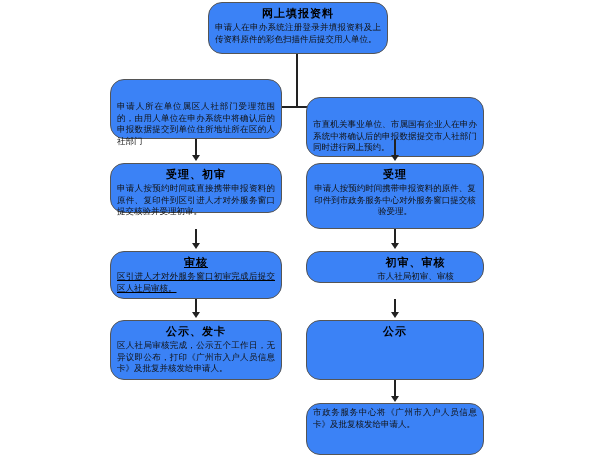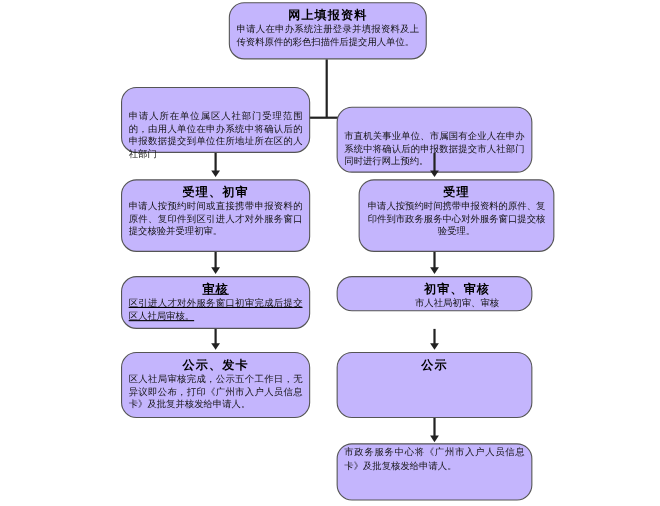--- a/index.html
+++ b/index.html
@@ -10,21 +10,21 @@
     color:#000;
     overflow:hidden;
   }
   #chart{position:relative;width:600px;height:460px;}
 
   .node{
     position:absolute;
     box-sizing:border-box;
     border:1px solid #555;
     border-radius:14px;
-    background:#c4b5fd;
+    background:#3b82f6;
     padding:3px 6px 4px 6px;
     text-align:center;
   }
   .node .title{
     font-weight:bold;
     font-size:11px;
     line-height:15px;
     letter-spacing:1px;
     margin-bottom:1px;
     white-space:nowrap;
@@ -89,26 +89,26 @@
 
   <div class="node notitle" style="left:306px;top:97px;width:178px;height:60px;">
     <div class="body">市直机关事业单位、市属国有企业人在申办系统中将确认后的申报数据提交市人社部门同时进行网上预约。</div>
   </div>
 
   <div class="vline" style="left:195px;top:139px;height:20px;"></div>
   <div class="arrow-down" style="left:192px;top:155px;"></div>
   <div class="vline" style="left:394px;top:139px;height:20px;"></div>
   <div class="arrow-down" style="left:391px;top:155px;"></div>
 
-  <div class="node" style="left:110px;top:163px;width:172px;height:66px;">
+  <div class="node" style="left:110px;top:163px;width:172px;height:50px;">
     <div class="title">受理、初审</div>
     <div class="body">申请人按预约时间或直接携带申报资料的原件、复印件到区引进人才对外服务窗口提交核验并受理初审。</div>
   </div>
 
-  <div class="node" style="left:306px;top:163px;width:178px;height:66px;margin-left:20px;">
+  <div class="node" style="left:306px;top:163px;width:178px;height:66px;">
     <div class="title">受理</div>
     <div class="body center">申请人按预约时间携带申报资料的原件、复印件到市政务服务中心对外服务窗口提交核验受理。</div>
   </div>
 
   <div class="vline" style="left:195px;top:229px;height:18px;"></div>
   <div class="arrow-down" style="left:192px;top:243px;"></div>
   <div class="vline" style="left:394px;top:229px;height:18px;"></div>
   <div class="arrow-down" style="left:391px;top:243px;"></div>
 
   <div class="node" style="left:110px;top:251px;width:172px;height:48px;text-decoration:underline;">

